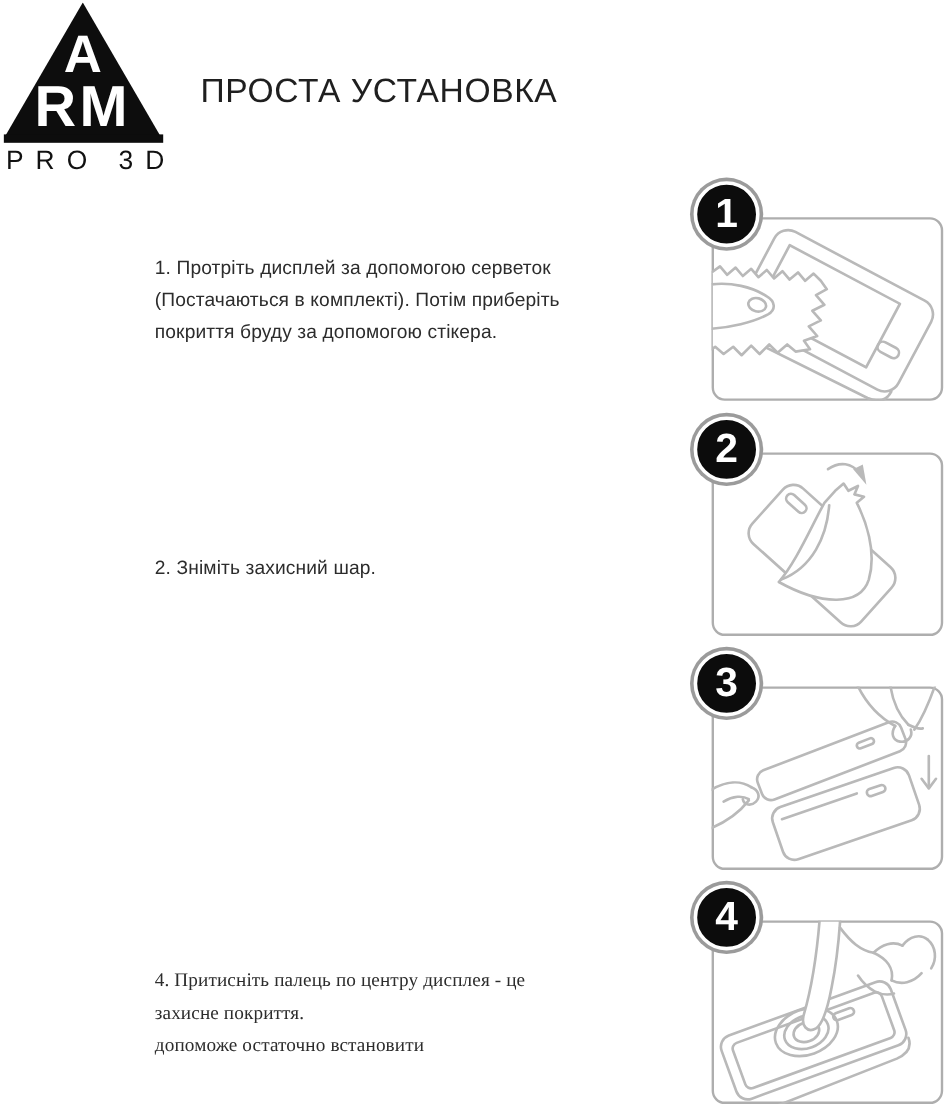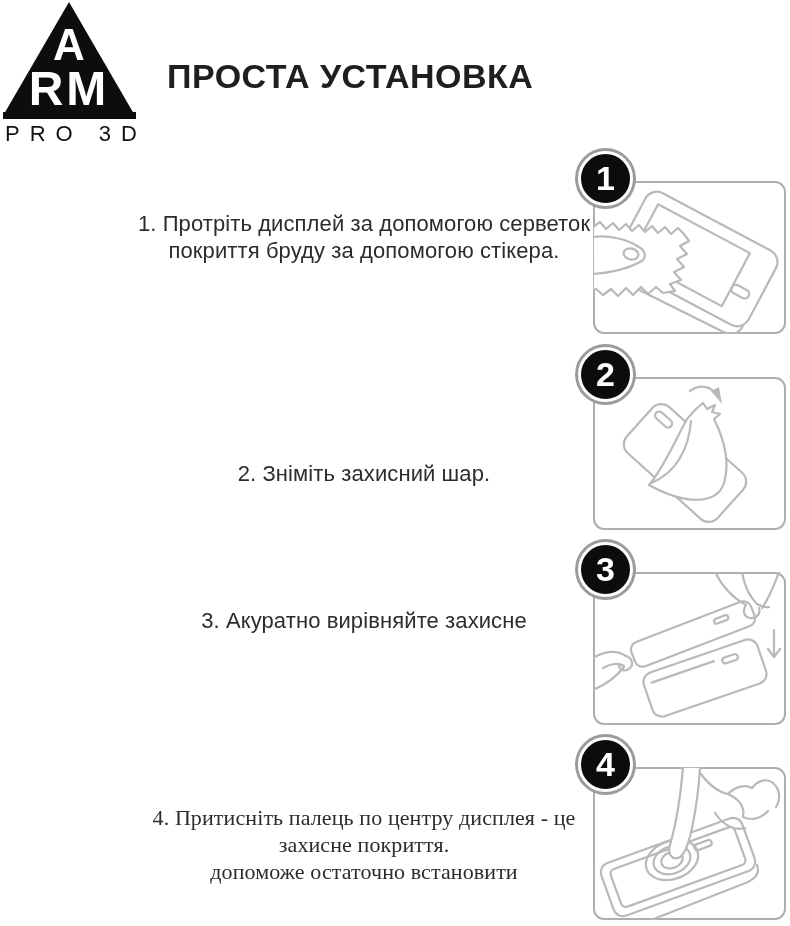--- a/index.html
+++ b/index.html
@@ -10,30 +10,29 @@
     background: #ffffff;
     overflow: hidden;
     font-family: "Liberation Sans", sans-serif;
     color: var(--text, #2c2c2c);
   }
   
   .logo { position: absolute; left: 3px; top: 2px; width: 136px; height: 146px; }
   
   .title {
     position: absolute; left: 167px; top: 59px;
-    font-size: 34px; line-height: 34px; font-weight: bold;
+    font-size: 28px; line-height: 34px; font-weight: normal;
     letter-spacing: 0.5px; color: var(--heading, #1f1f1f);
     white-space: nowrap;
   }
   
   .step-text {
     position: absolute; left: 129px; width: 470px;
-    font-size: 22px; line-height: 27px; letter-spacing: 0.1px;
+    font-size: 16px; line-height: 27px; letter-spacing: 0.1px;
     color: var(--text, #2c2c2c);
-    text-align: center;
   }
   .step-text .line { white-space: nowrap; }
   .step-text.s1 { top: 210px; }
   .step-text.s2 { top: 460px; }
   .step-text.s3 { top: 607px; }
   .step-text.s4 { top: 804px; font-family: Liberation Serif, serif; }
   
   .figure { position: absolute; left: 593px; width: 193px; height: 153px; }
   .figure.f1 { top: 181px; }
   .figure.f2 { top: 377px; }
@@ -66,29 +65,29 @@
     <rect x="0" y="110" width="133" height="7" fill="#0d0d0d"></rect>
     <text x="66" y="58" text-anchor="middle" fill="#ffffff" font-size="44" font-weight="bold">A</text>
     <text x="66" y="103" text-anchor="middle" fill="#ffffff" font-size="48" font-weight="bold" letter-spacing="3">RM</text>
     <text x="2" y="139" fill="#111111" font-size="22" letter-spacing="10">PRO 3D</text>
   </svg>
 
   <div class="title">ПРОСТА УСТАНОВКА</div>
 
   <div class="step-text s1">
     <div class="line">1. Протріть дисплей за допомогою серветок</div>
+    <div class="line">(Постачаються в комплекті). Потім приберіть</div>
     <div class="line">покриття бруду за допомогою стікера.</div>
   </div>
 
   <div class="step-text s2">
     <div class="line">2. Зніміть захисний шар.</div>
   </div>
 
   <div class="step-text s3">
-    <div class="line">3. Акуратно вирівняйте захисне</div>
   </div>
 
   <div class="step-text s4">
     <div class="line">4. Притисніть палець по центру дисплея - це</div>
     <div class="line">захисне покриття.</div>
     <div class="line">допоможе остаточно встановити</div>
   </div>
 
   <div class="figure f1">
     <div class="frame"></div>

